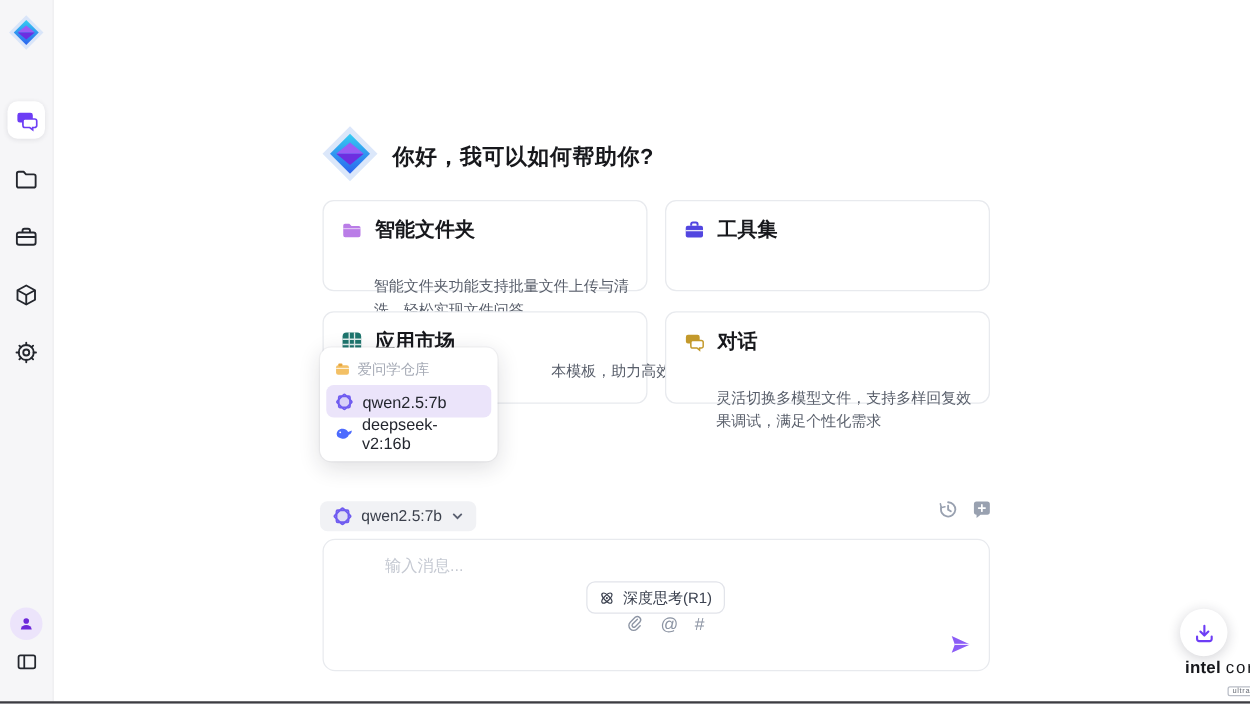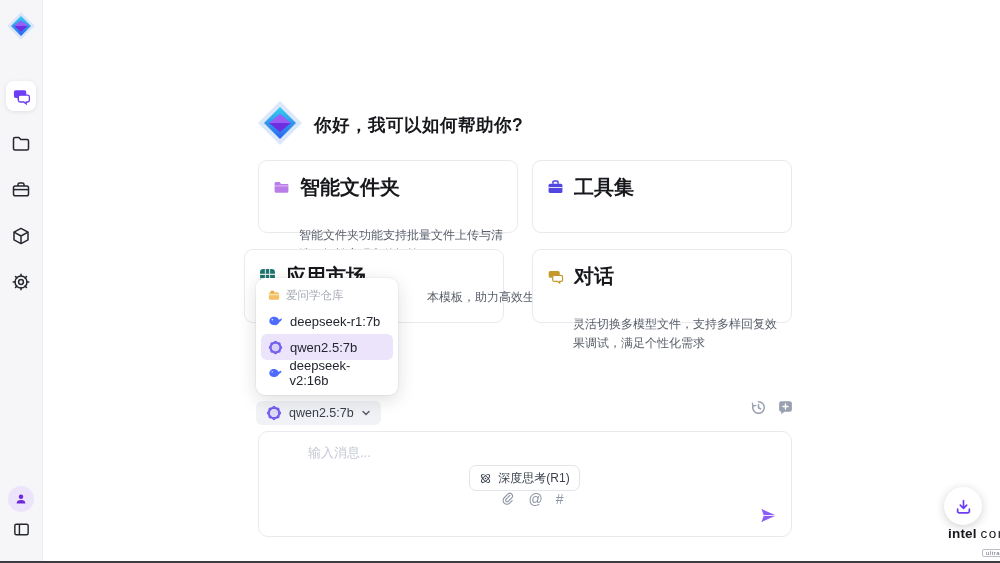--- a/index.html
+++ b/index.html
@@ -18,21 +18,21 @@
     box-shadow:0 1px 4px rgba(40,40,60,.10);display:flex;align-items:center;justify-content:center;cursor:pointer;}
   .acct-circle{position:absolute;left:8px;top:486px;width:26px;height:26px;border-radius:50%;background:#ece4fb;
     display:flex;align-items:center;justify-content:center;cursor:pointer;}
 
   
   .greet-title{left:314px;top:113px;font-size:17.5px;font-weight:bold;color:#17181c;letter-spacing:.5px;}
 
   
   .card{position:absolute;width:260px;background:#fff;border:1px solid #e8eaee;border-radius:9px;box-sizing:border-box;cursor:pointer;}
   .card-head{display:flex;align-items:center;gap:10px;padding:13px 14px 5px 14px;}
-  .card-title{font-size:20px;font-weight:bold;color:#17181c;}
+  .card-title{font-size:16px;font-weight:bold;color:#17181c;}
   .card-desc{padding:0 14px 12px 40px;font-size:12px;line-height:1.55;color:#585e6a;margin-top:20px;}
   .card-desc-frag{position:absolute;left:182px;top:39px;font-size:12px;color:#585e6a;white-space:nowrap;}
 
   
   .dropdown{left:256px;top:278px;width:142px;background:#fff;border-radius:9px;z-index:6;
     box-shadow:0 5px 18px rgba(25,28,45,.14),0 0 0 1px rgba(25,28,45,.04);padding:7px 0 9px 0;box-sizing:border-box;}
   .dd-group{display:flex;align-items:center;gap:6px;padding:3px 12px 5px 12px;font-size:11.5px;color:#a6abb6;}
   .dd-row{display:flex;align-items:center;gap:7px;height:26px;margin:0 5px;padding:0 7px;border-radius:6px;
     font-size:13px;color:#23262e;cursor:pointer;}
   .dd-row.selected{background:#ebe4fa;}
@@ -170,21 +170,21 @@
   <div class="card-head">
     <svg width="17" height="17" viewBox="0 0 16 16">
       <rect x="1.5" y="4.4" width="13" height="8.8" rx="1.5" fill="#5246e0"></rect>
       <path d="M5.6 4.4V3.1A1.2 1.2 0 0 1 6.8 1.9h2.4a1.2 1.2 0 0 1 1.2 1.2v1.3" fill="none" stroke="#5246e0" stroke-width="1.5"></path>
       <path d="M1.5 8h13" stroke="#ffffff" stroke-width="1" opacity=".85"></path>
     </svg>
     <span class="card-title">工具集</span>
   </div>
 </div>
 
-<div class="card" style="left:244px;top:249px;height:74px;">
+<div class="card" style="left:258px;top:249px;height:74px;">
   <div class="card-head">
     <svg width="17" height="17" viewBox="0 0 16 16">
       <rect x="1" y="1" width="14" height="14" rx="3" fill="#1e756d"></rect>
       <path d="M6 1v14M10 1v14M1 6h14M1 10h14" stroke="#ffffff" stroke-width="1" opacity=".85"></path>
     </svg>
     <span class="card-title">应用市场</span>
   </div>
   <div class="card-desc-frag">本模板，助力高效生成多</div>
 </div>
 
@@ -202,27 +202,20 @@
 <div class="abs dropdown">
   <div class="dd-group">
     <svg width="12" height="12" viewBox="0 0 14 14">
       <rect x="1" y="2.5" width="12" height="9" rx="2" fill="#f3c065"></rect>
       <path d="M1 5.5h12" stroke="#ffffff" stroke-width="1" opacity=".8"></path>
       <rect x="3" y="1" width="4" height="2.4" rx="1" fill="#e8a63d"></rect>
     </svg>
     <span>爱问学仓库</span>
   </div>
 
-  <div class="dd-row">
-    <svg width="15" height="15" viewBox="0 0 16 16">
-      <path d="M1.5 8.2C1.2 4.5 4.2 2.6 7.2 3c2.6.3 3.8 1.8 4.4 3l3.2-1.4c.1 1.8-1 3.2-2.6 3.8-.8 2.4-3 3.8-5.8 3.4C3.6 11.4 1.7 10.4 1.5 8.2z" fill="#4d6bfe"></path>
-      <circle cx="4.6" cy="6.2" r=".8" fill="#ffffff"></circle>
-    </svg>
-    <span>deepseek-r1:7b</span>
-  </div>
 
   <div class="dd-row selected">
     <svg width="15" height="15" viewBox="0 0 16 16" fill="none" stroke="#6f5bf0" stroke-width="1.5" stroke-linejoin="round">
       <rect x="3.2" y="3.2" width="9.6" height="9.6" rx="1"></rect>
       <rect x="3.2" y="3.2" width="9.6" height="9.6" rx="1" transform="rotate(45 8 8)" fill="rgba(111,91,240,.15)"></rect>
     </svg>
     <span>qwen2.5:7b</span>
   </div>
 
   <div class="dd-row">

